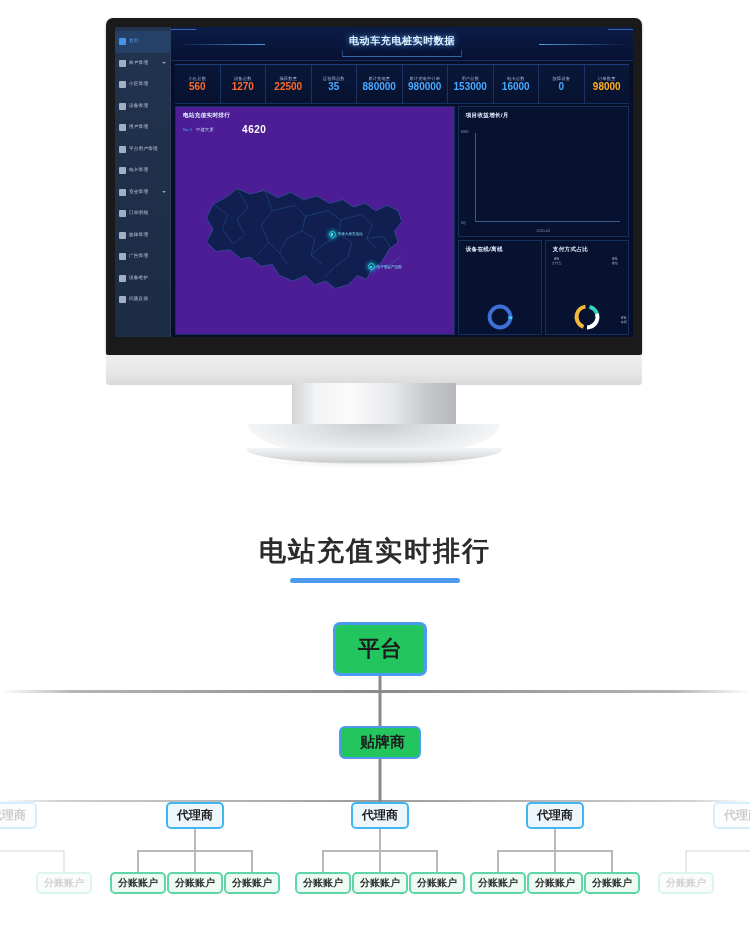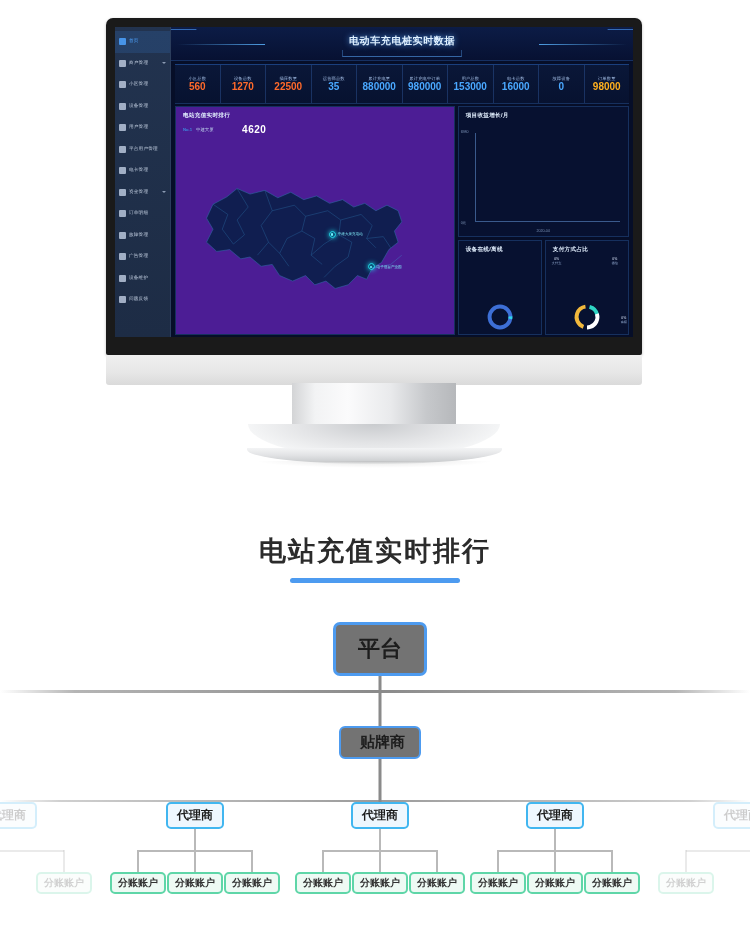--- a/index.html
+++ b/index.html
@@ -187,21 +187,21 @@
   }
 
   
   .org { position: absolute; left: 0; top: 600px; width: 750px; height: 328px; }
   .hline {
     position: absolute; left: 0; width: 750px; height: 3px;
     background: linear-gradient(90deg, rgba(140,140,140,0) 0%, rgba(120,120,120,.55) 10%, #8a8a8a 50%, rgba(120,120,120,.55) 90%, rgba(140,140,140,0) 100%);
   }
   .node {
     position: absolute; transform: translateX(-50%);
-    background: #737373; border: 2px solid #4d9bf0; border-radius: 5px;
+    background: #22c55e; border: 2px solid #4d9bf0; border-radius: 5px;
     color: #1d1d1d; text-align: center; white-space: nowrap;
     font-family: "DejaVu Sans", "Liberation Sans", sans-serif;
     z-index: 3;
   }
   .n-platform { padding: 9px 22px; font-size: 22px; font-weight: bold; border-width: 3px; border-radius: 7px; }
   .n-oem { padding: 5px 14px; font-size: 15px; font-weight: bold; border-radius: 6px; }
   .n-agent { padding: 3px 9px; font-size: 12px; font-weight: bold; background:#eff7fe; border-color:#41b6f0; border-radius:5px;}
   .n-acct {
     padding: 2px 6px; font-size: 10px; font-weight: bold;
     background: #eefaf4; border: 2px solid #5fd6a8; border-radius: 5px; color:#333;

